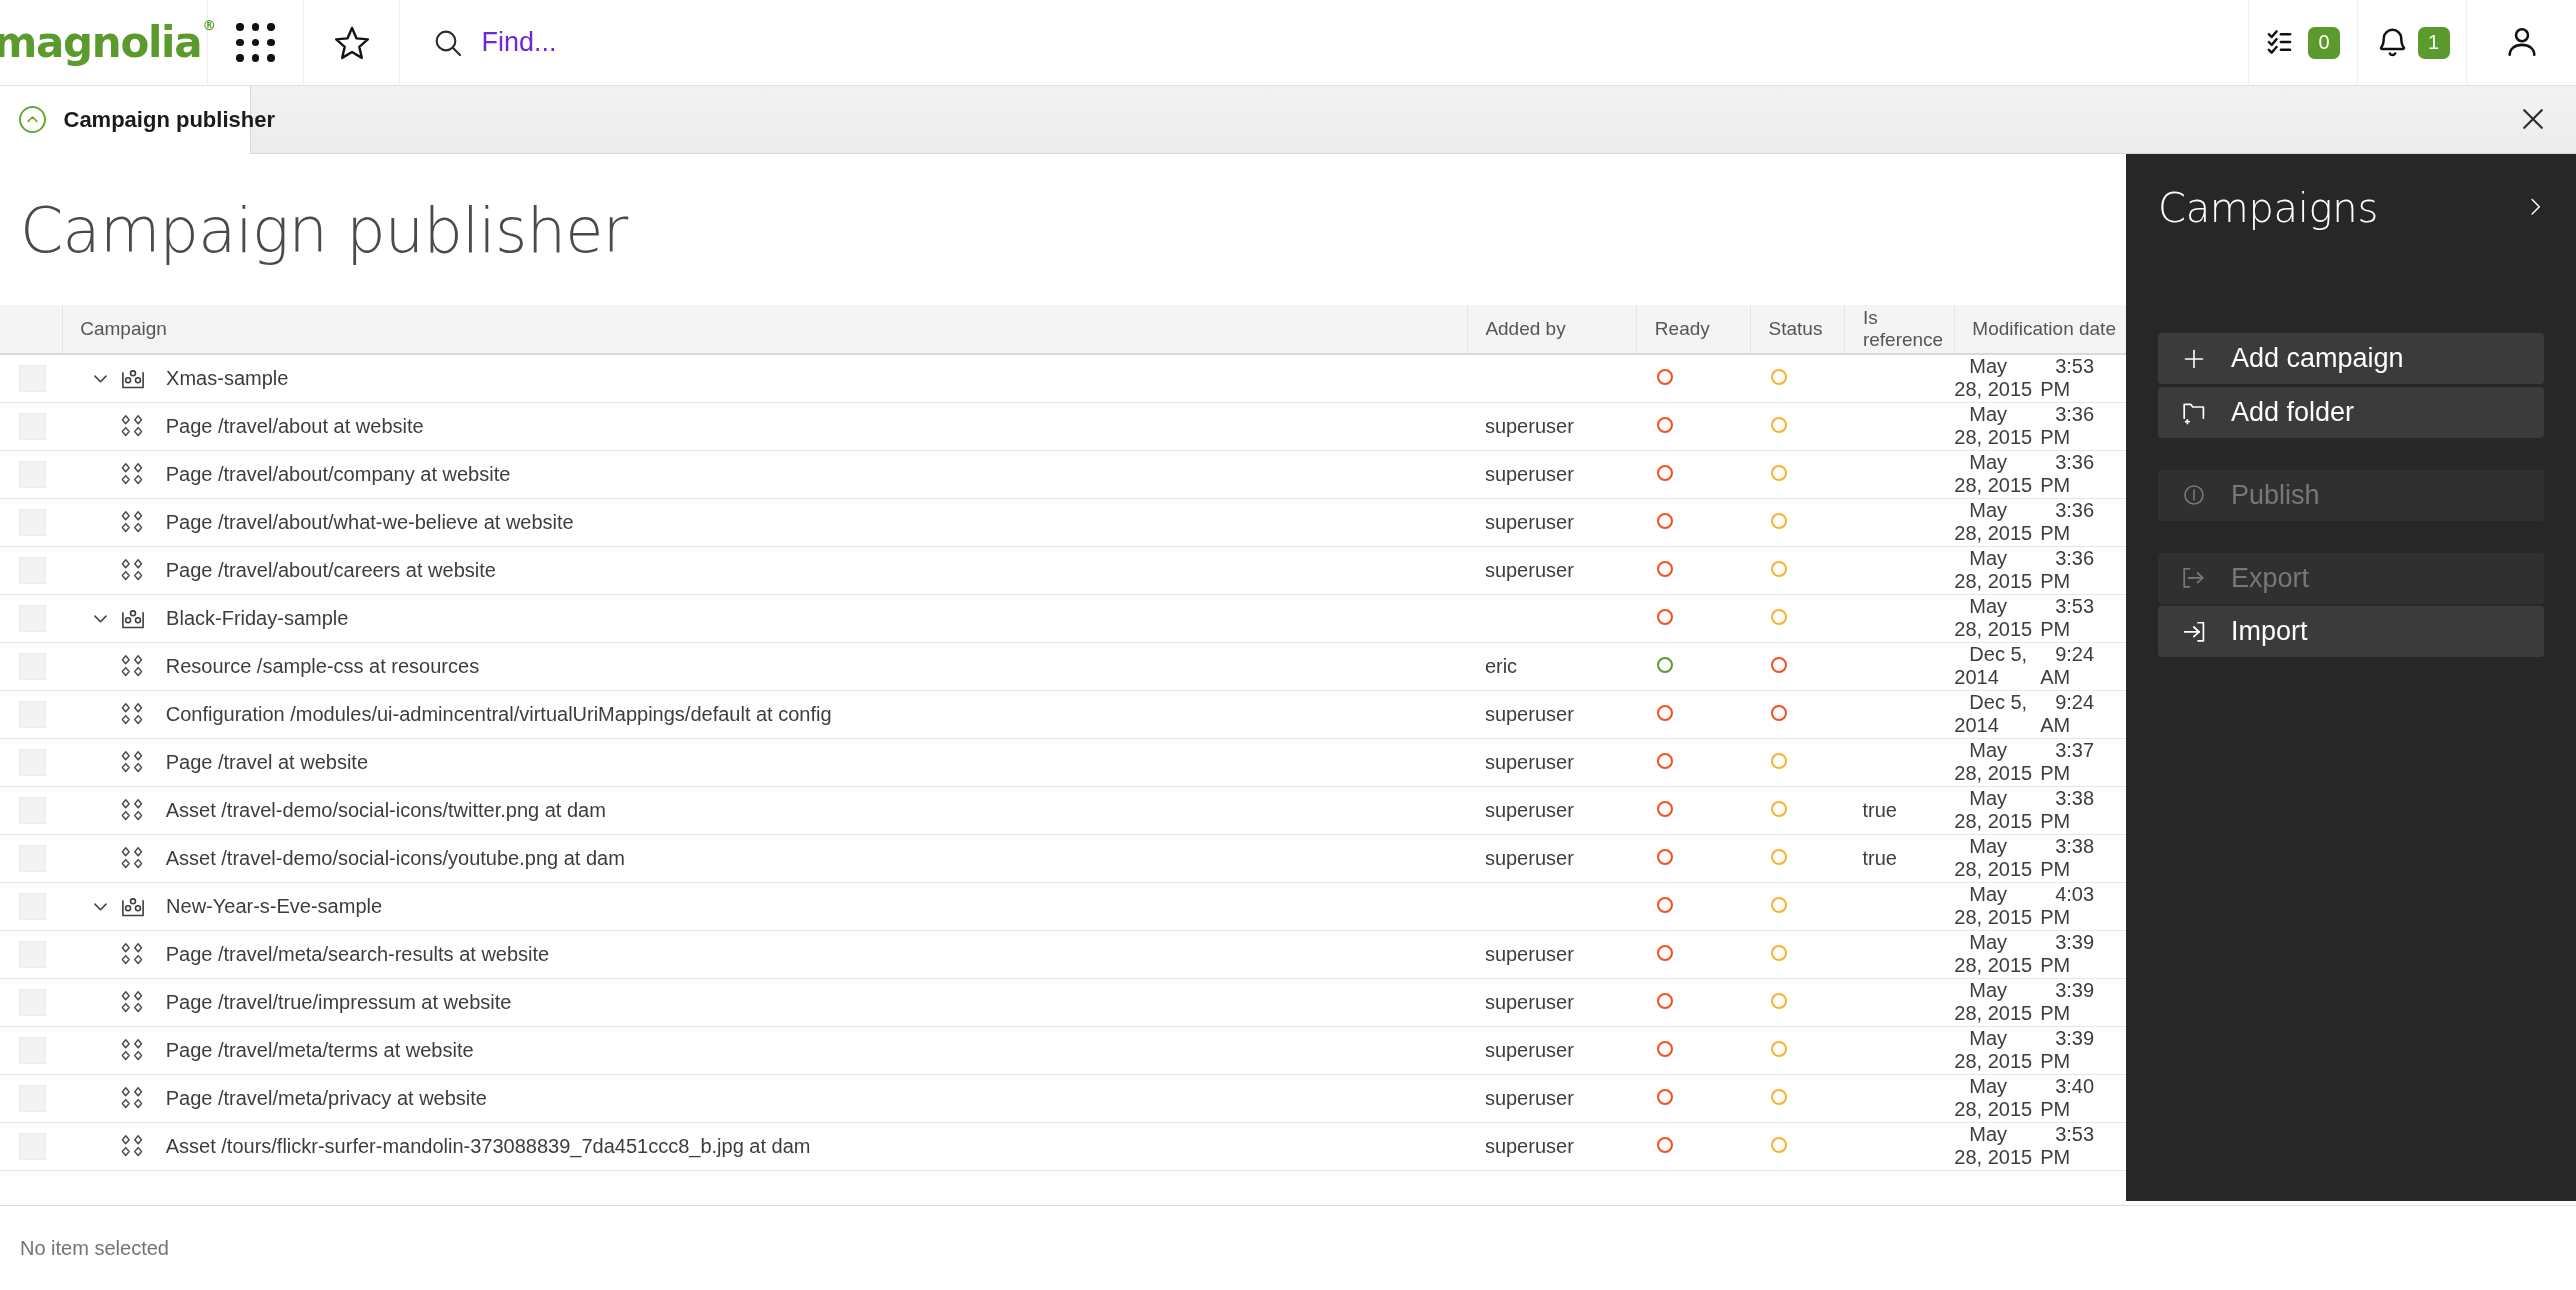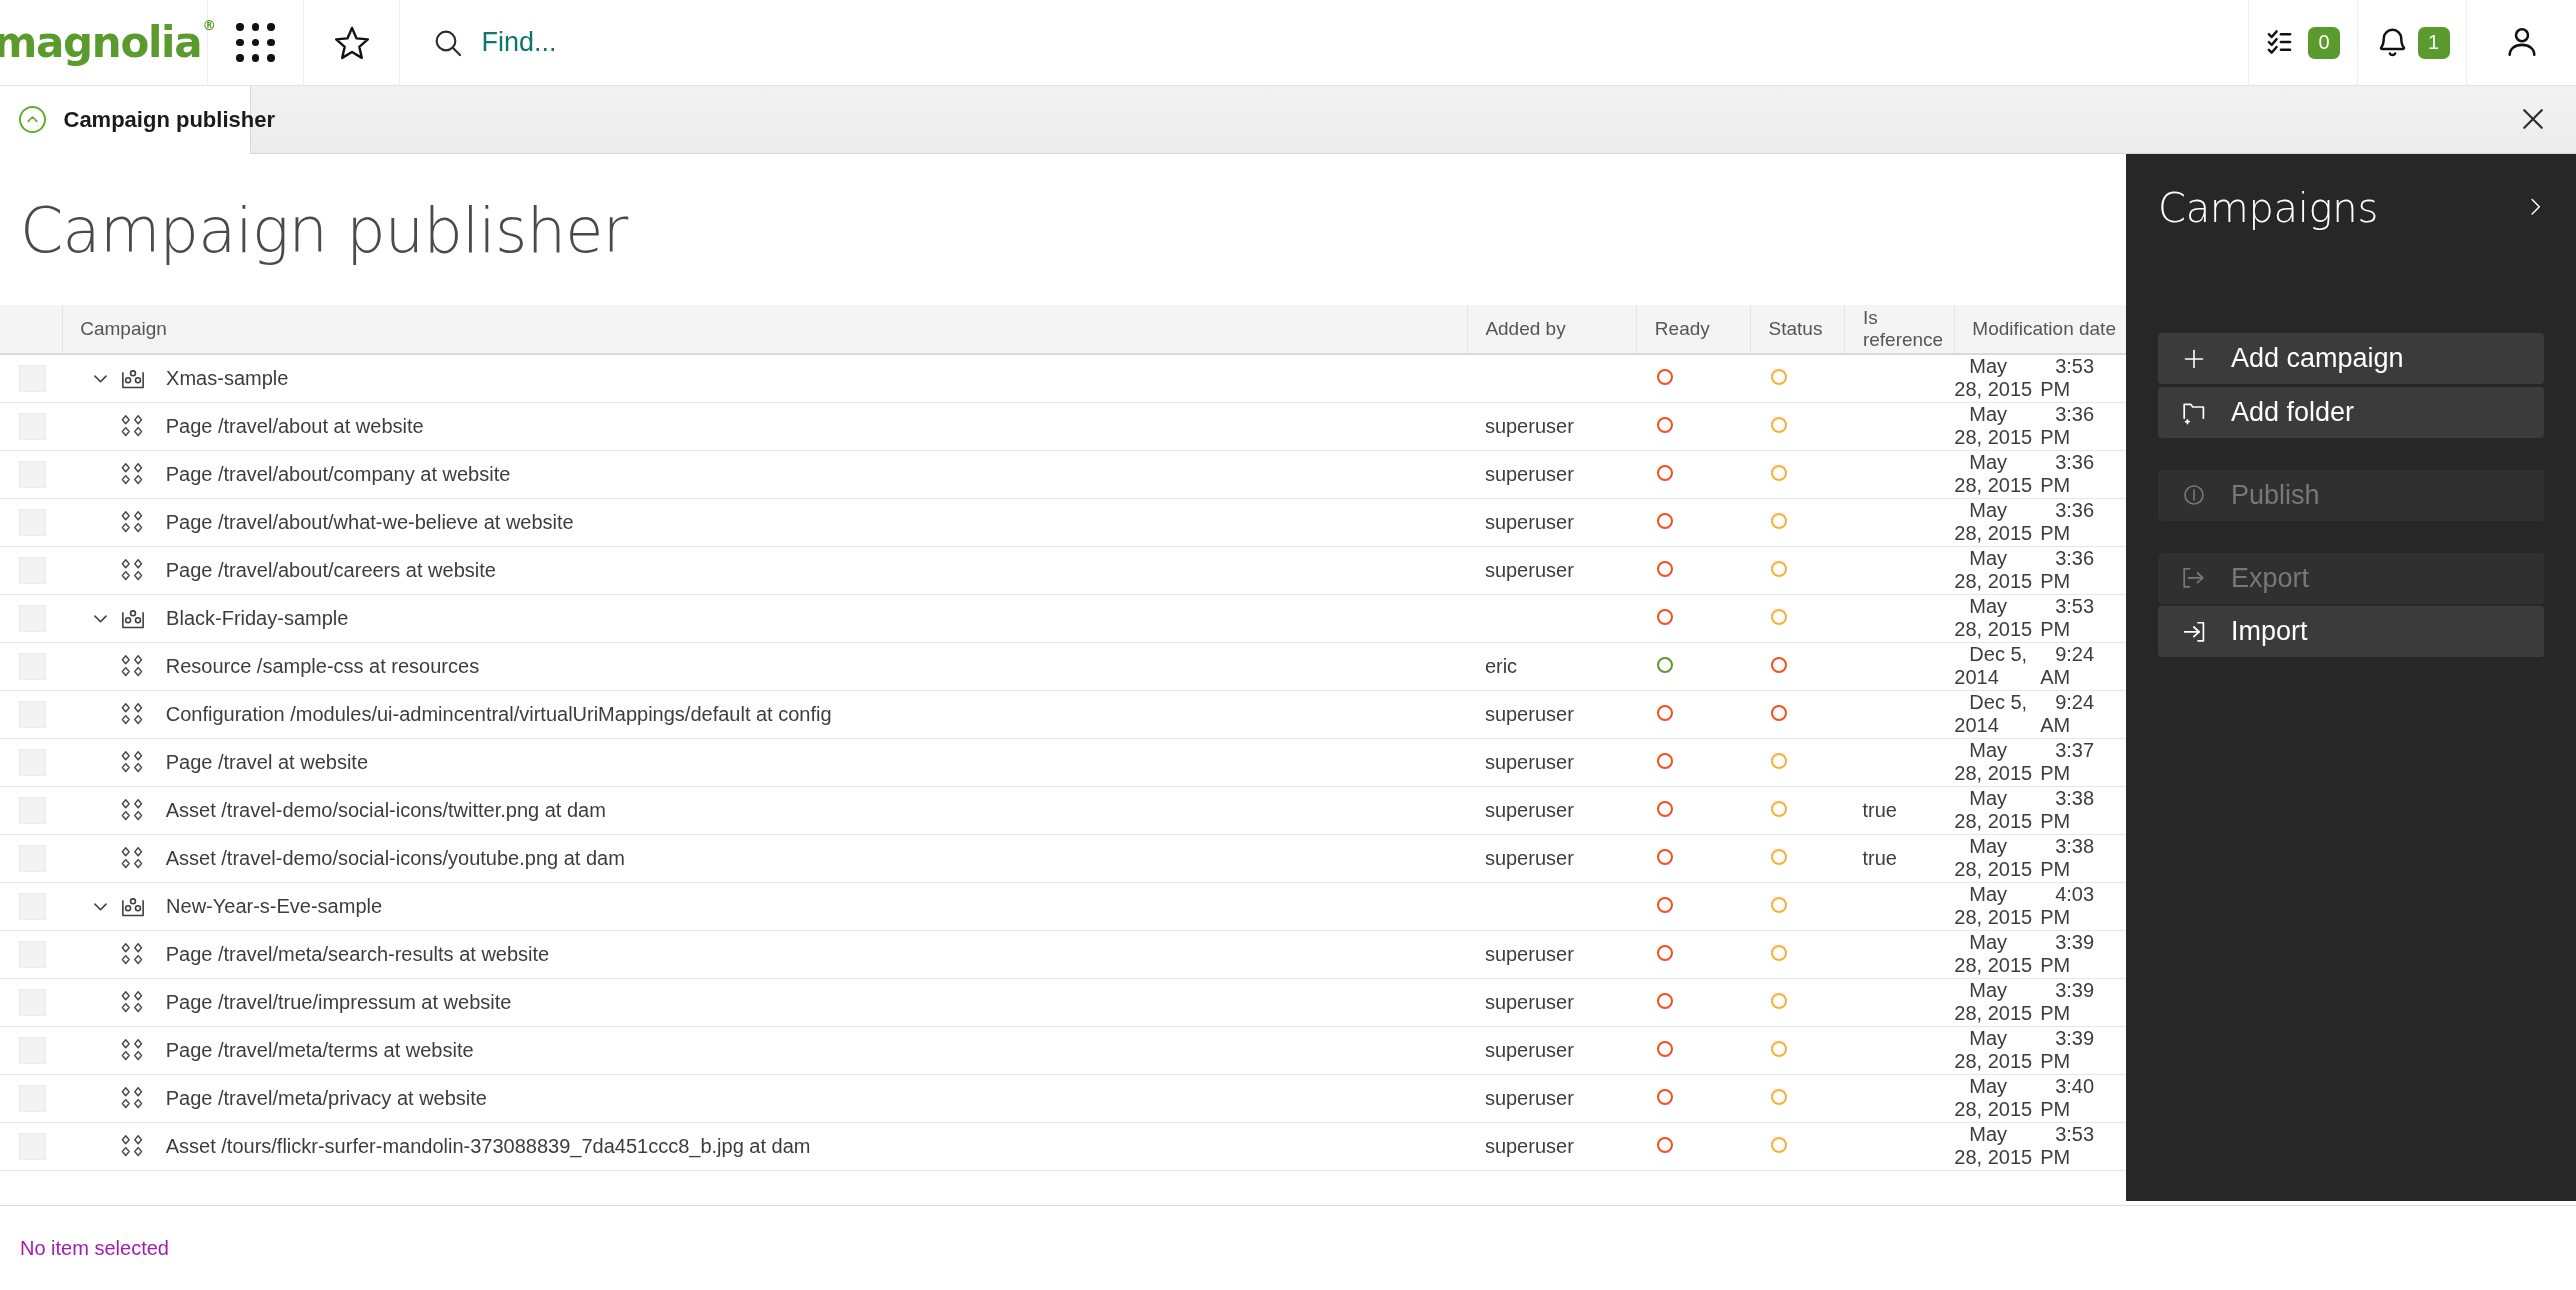--- a/index.html
+++ b/index.html
@@ -50,21 +50,21 @@
   .tb-search {
     flex: 1 1 auto;
     display: flex; align-items: center;
     padding-left: 32px;
     border-right: 1.3px solid #ededed;
     cursor: text;
   }
   .tb-search svg { display: block; margin-right: 17.5px; }
   .search-placeholder {
     font-size: 27px;
-    color: #0f766e;
+    color: #6d28d9;
     font-weight: 400;
   }
 
   .tb-action { width: 109px; position: relative; }
   .badge {
     background: #5b9a2d;
     color: #fff;
     border-radius: 6.7px;
     font-size: 20px;
     min-width: 32px;
@@ -239,21 +239,21 @@
 
   
   .footer {
     position: absolute; bottom: 0; left: 0;
     width: 2576px; height: 85px;
     background: #ffffff;
     border-top: 1.3px solid #dcdcdc;
     display: flex; align-items: center;
     padding-left: 20px;
   }
-  .footer-text { font-size: 20px; color: #a21caf; }
+  .footer-text { font-size: 20px; color: #737373; }
 </style>
 </head>
 <body>
 
 <div class="topbar">
   <div class="tb-cell tb-logo">
     <span class="logo-text"><span>magnolia</span><sup>®</sup></span>
   </div>
   <div class="tb-cell tb-apps">
     <span class="grid-icon">

